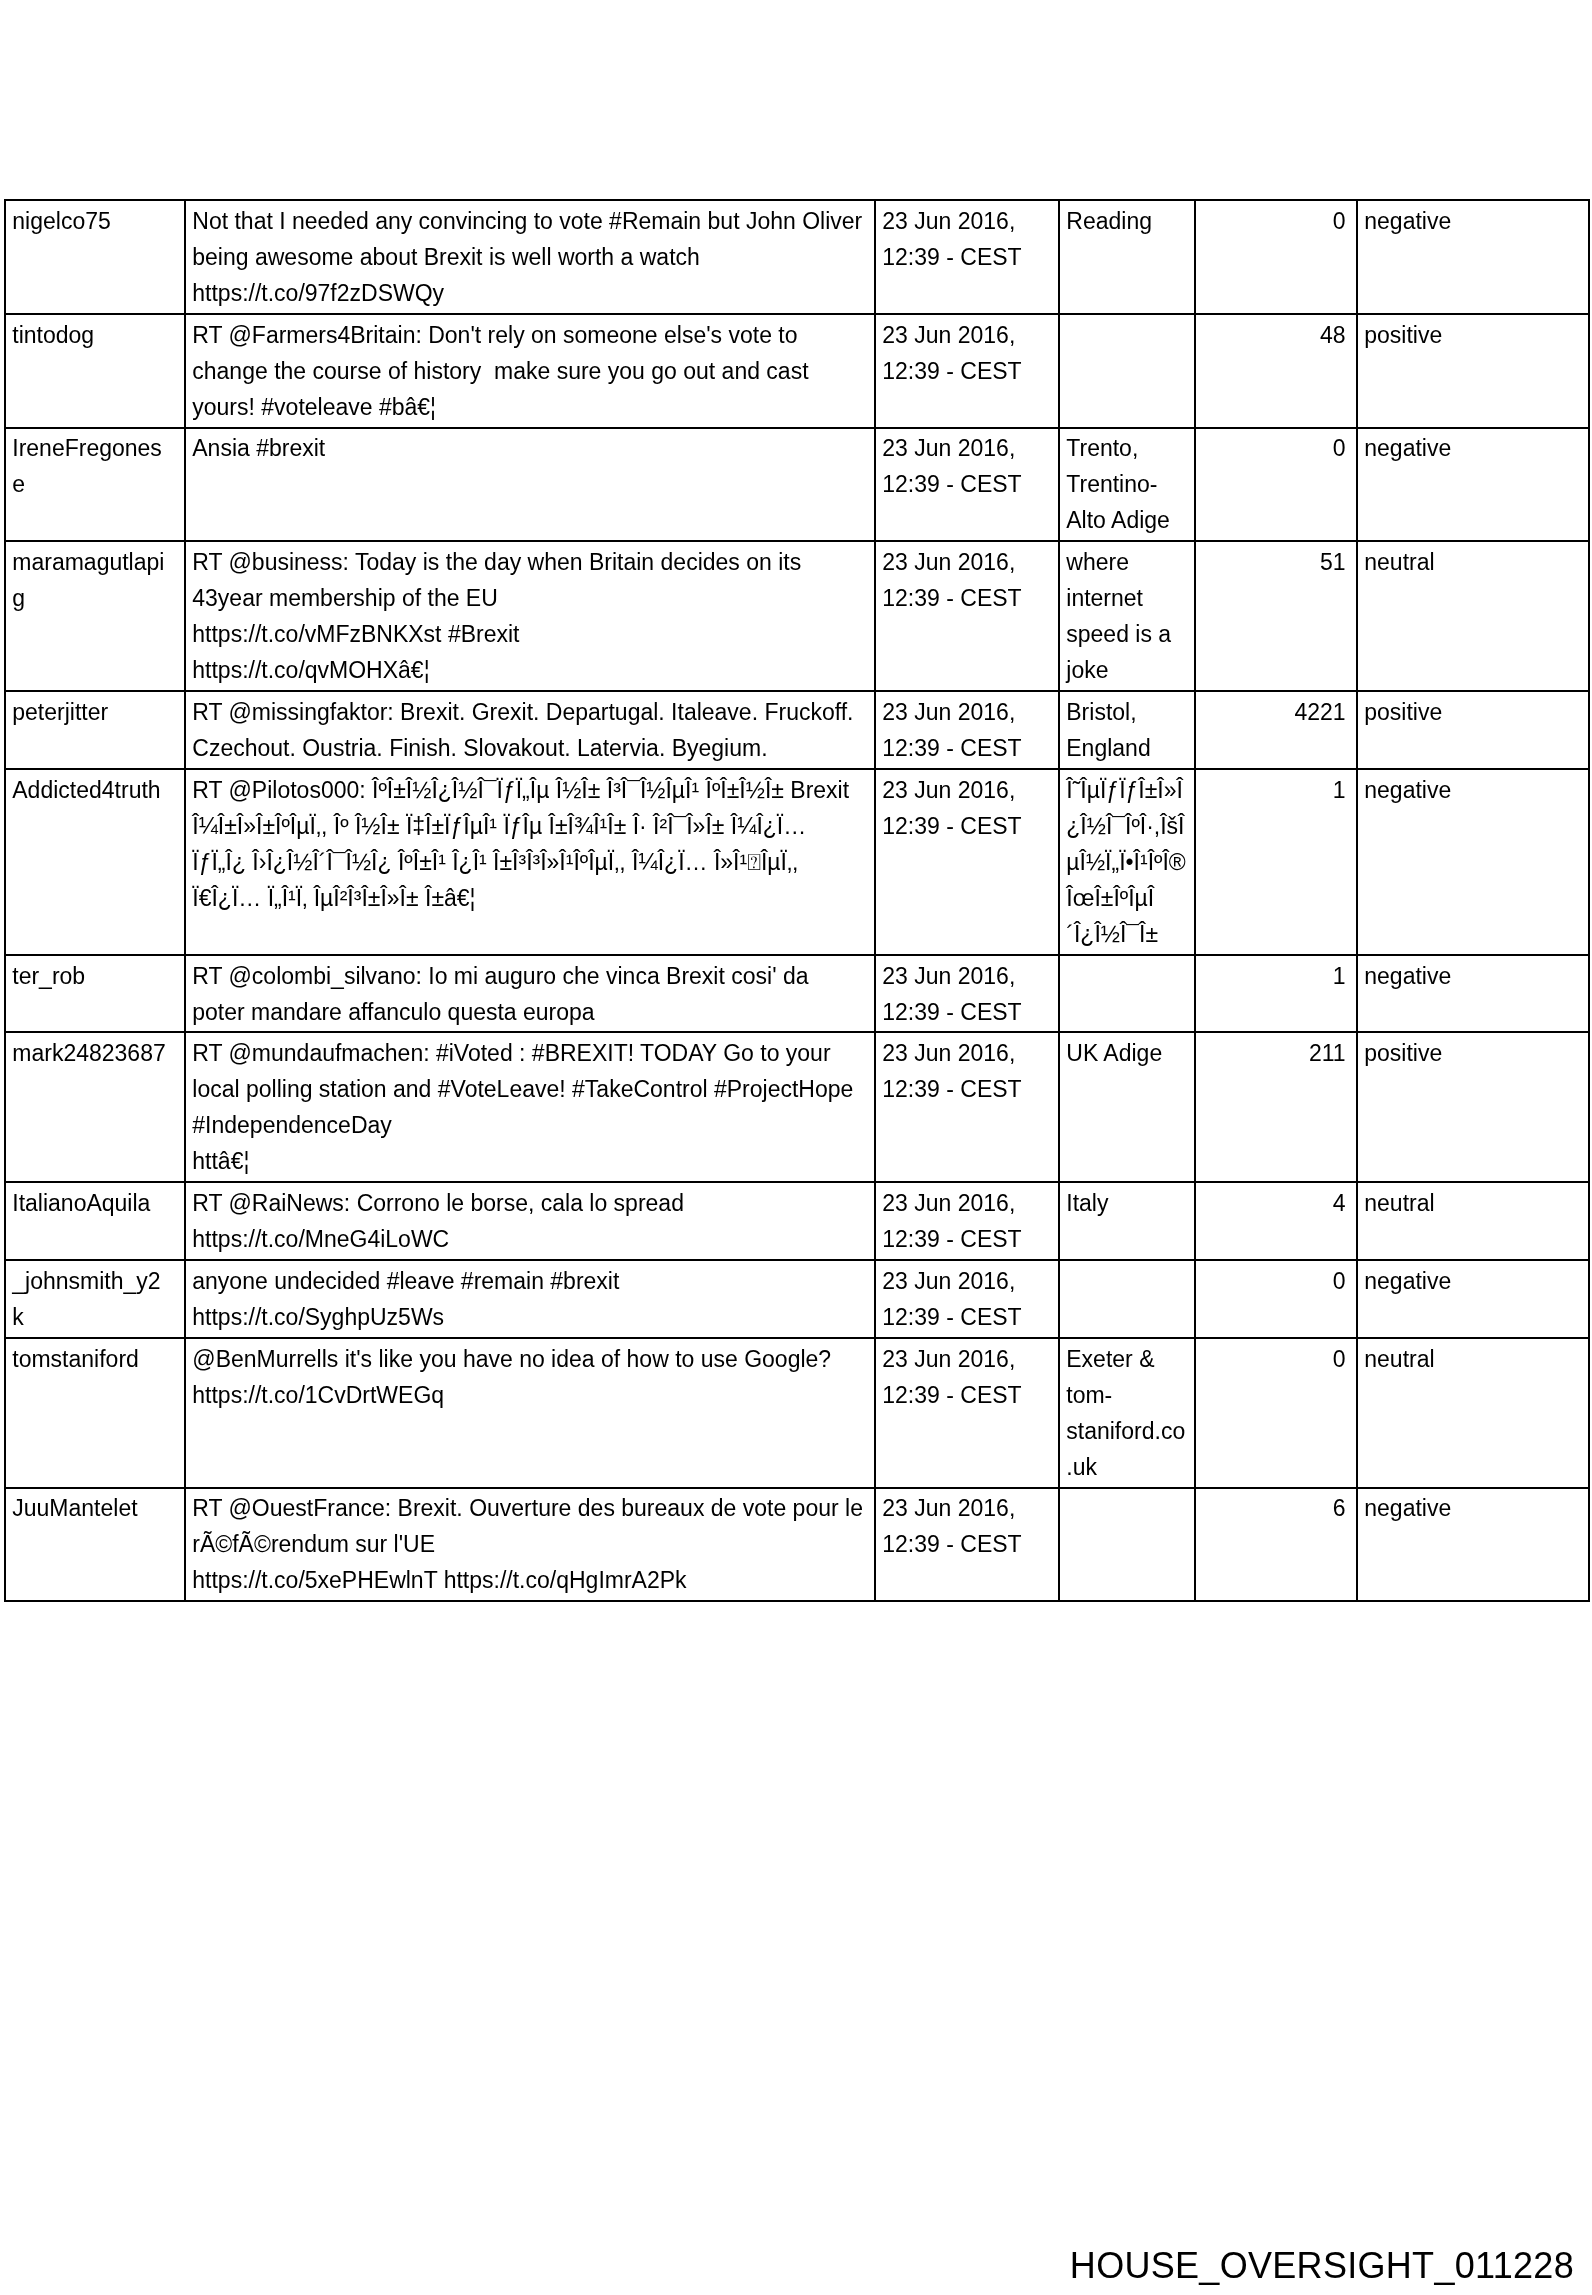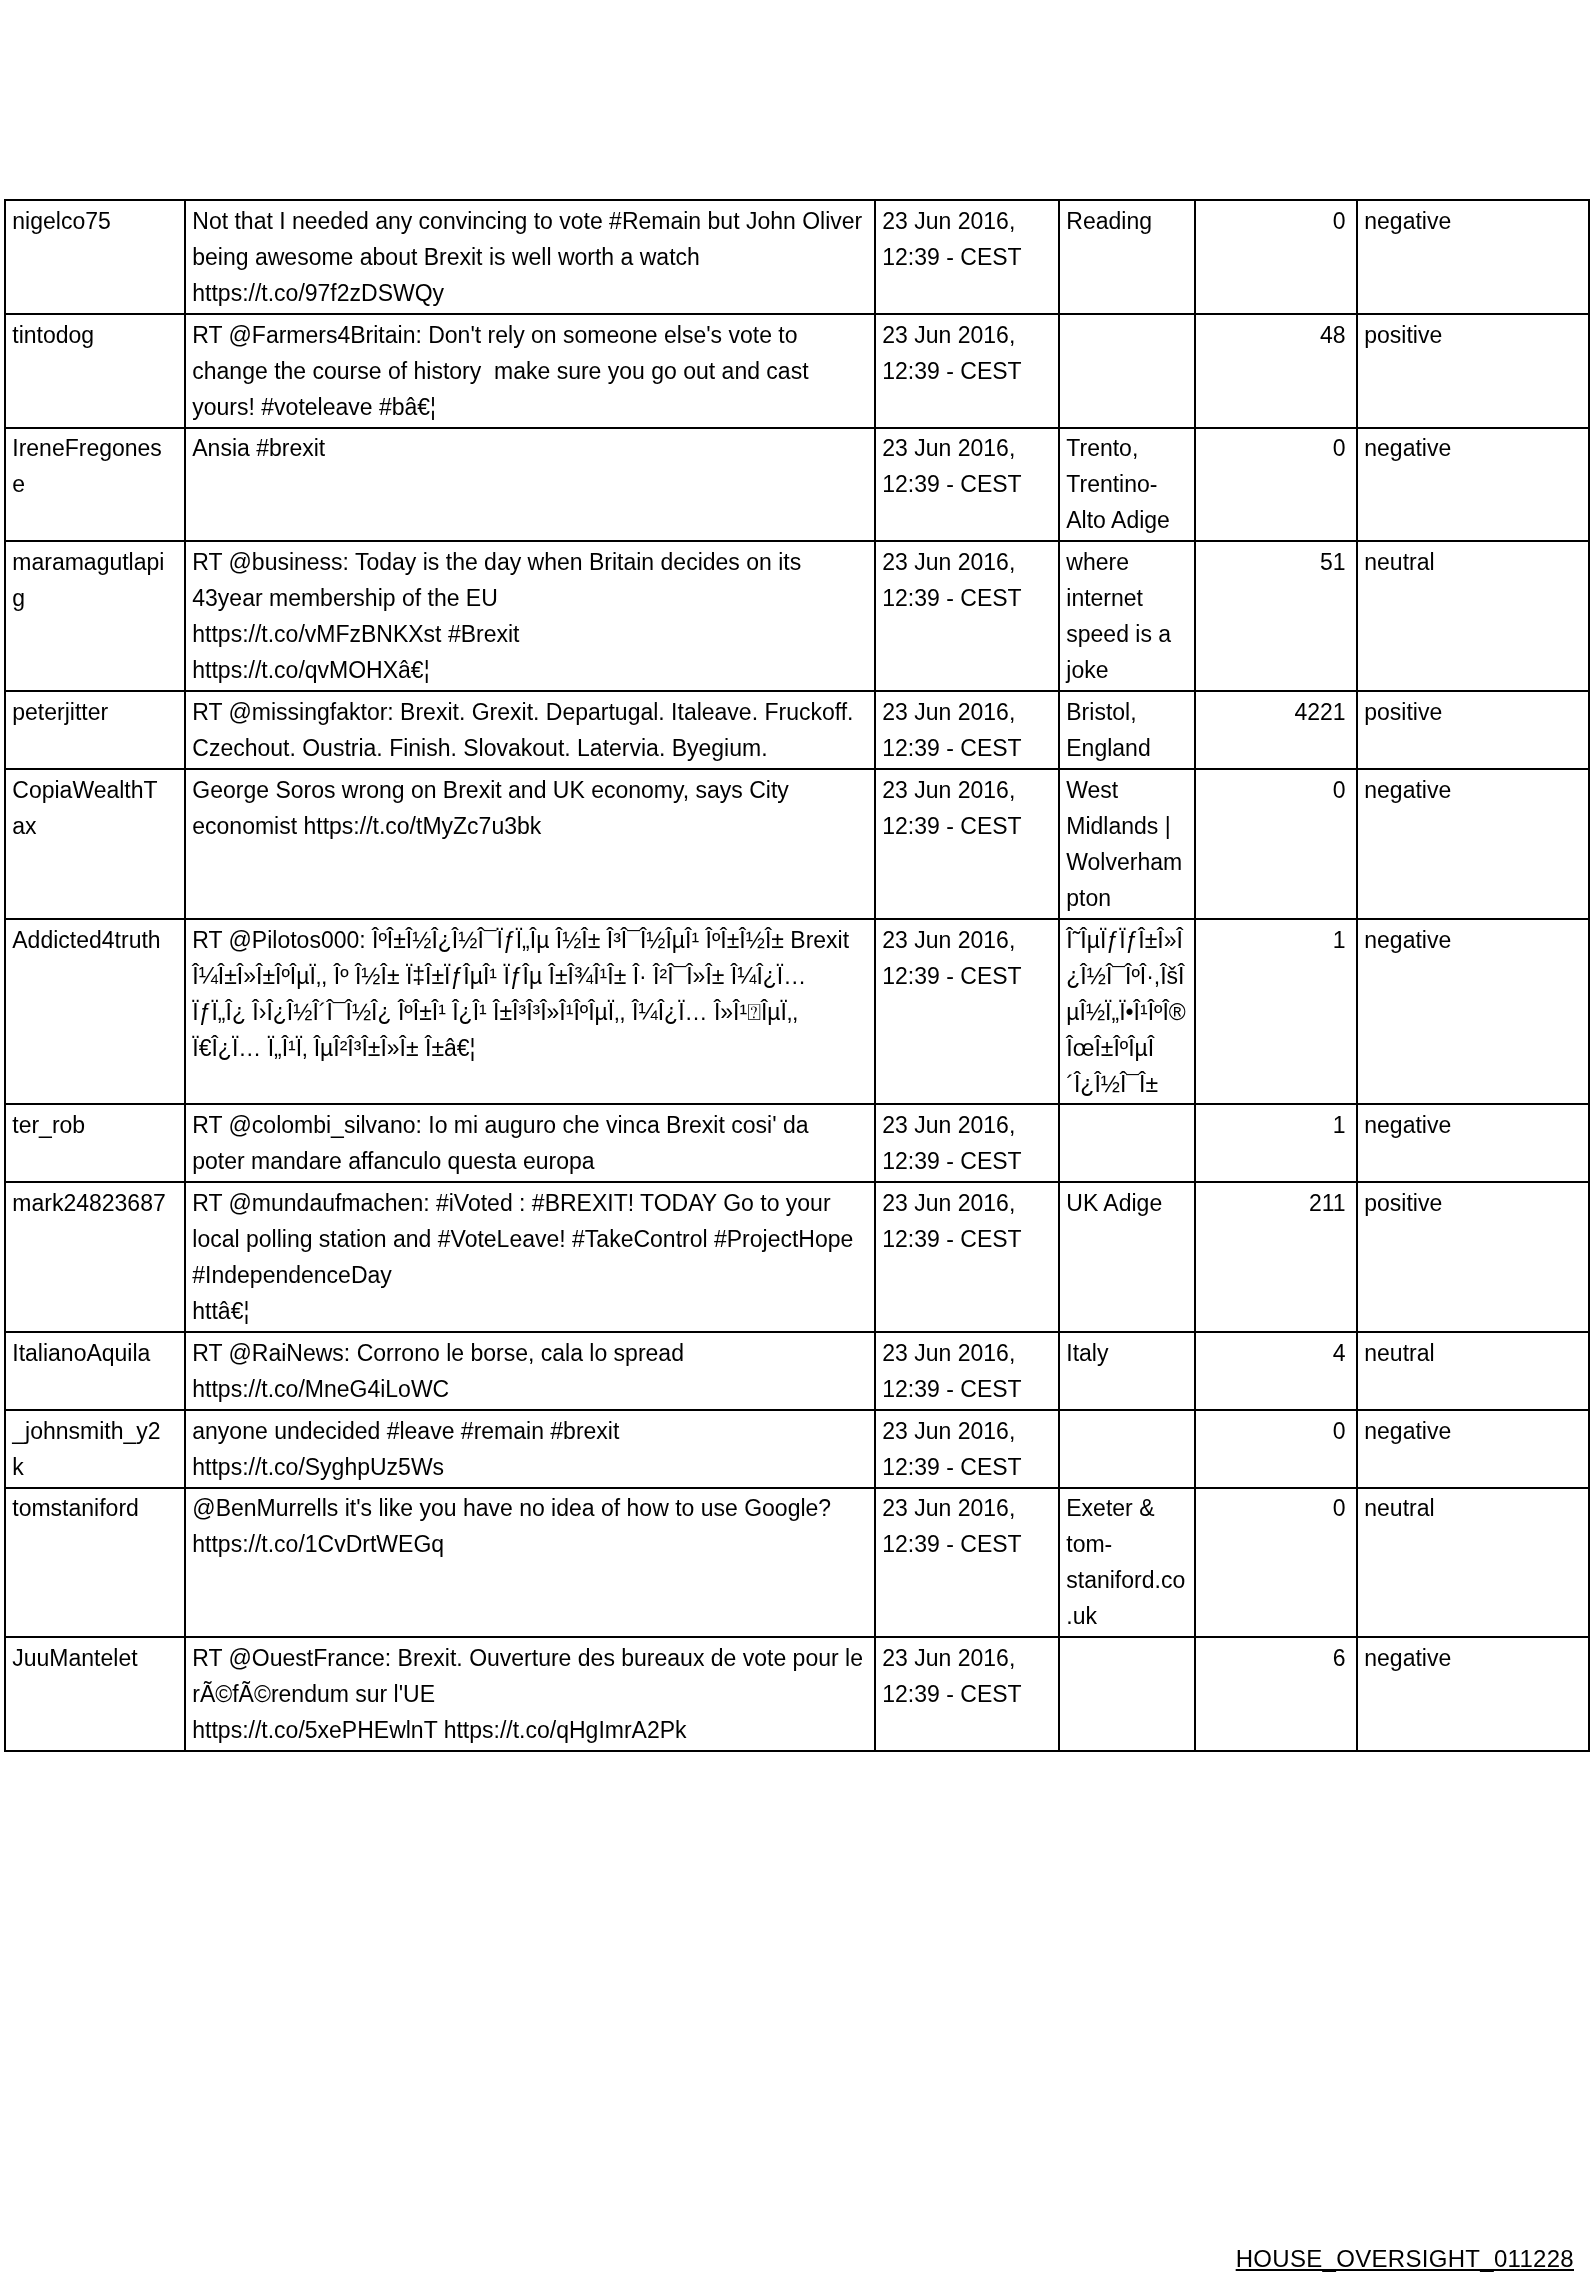--- a/index.html
+++ b/index.html
@@ -33,24 +33,23 @@
   td.c-user { padding-right: 17px; }
   td.c-text { white-space: pre-wrap; }
   td.c-date { }
   td.c-loc  { }
   td.c-count { text-align: right; padding-right: 10.3px; }
   td.c-sent { }
   .footer {
     position: absolute;
     top: 2245px;
     right: 18px;
-    font-size: 24px;
+    font-size: 36px;
     letter-spacing: 0.3px;
     white-space: nowrap;
-    text-decoration: underline;
   }
 </style>
 </head>
 <body>
 
 <div class="page">
 
   <table class="tweet-table">
     <colgroup>
       <col style="width:180px">
@@ -95,28 +94,20 @@
           <td class="c-count">51</td>
           <td class="c-sent">neutral</td>
         </tr>
         <tr>
           <td class="c-user">peterjitter</td>
           <td class="c-text">RT @missingfaktor: Brexit. Grexit. Departugal. Italeave. Fruckoff. Czechout. Oustria. Finish. Slovakout. Latervia. Byegium.</td>
           <td class="c-date">23 Jun 2016, 12:39 - CEST</td>
           <td class="c-loc">Bristol, England</td>
           <td class="c-count">4221</td>
           <td class="c-sent">positive</td>
-        </tr>
-        <tr>
-          <td class="c-user">CopiaWealthTax</td>
-          <td class="c-text">George Soros wrong on Brexit and UK economy, says City economist https://t.co/tMyZc7u3bk</td>
-          <td class="c-date">23 Jun 2016, 12:39 - CEST</td>
-          <td class="c-loc">West Midlands | Wolverhampton</td>
-          <td class="c-count">0</td>
-          <td class="c-sent">negative</td>
         </tr>
         <tr>
           <td class="c-user">Addicted4truth</td>
           <td class="c-text">RT @Pilotos000: ÎºÎ±Î½Î¿Î½Î¯ÏƒÏ„Îµ Î½Î± Î³Î¯Î½ÎµÎ¹ ÎºÎ±Î½Î± Brexit Î¼Î±Î»Î±ÎºÎµÏ‚, Îº Î½Î± Ï‡Î±ÏƒÎµÎ¹ ÏƒÎµ Î±Î¾Î¹Î± Î· Î²Î¯Î»Î± Î¼Î¿Ï… ÏƒÏ„Î¿ Î›Î¿Î½Î´Î¯Î½Î¿ ÎºÎ±Î¹ Î¿Î¹ Î±Î³Î³Î»Î¹ÎºÎµÏ‚, Î¼Î¿Ï… Î»Î¹⍰ÎµÏ‚, Ï€Î¿Ï… Ï„Î¹Ï‚ ÎµÎ²Î³Î±Î»Î± Î±â€¦</td>
           <td class="c-date">23 Jun 2016, 12:39 - CEST</td>
           <td class="c-loc">Î˜ÎµÏƒÏƒÎ±Î»Î¿Î½Î¯ÎºÎ·,ÎšÎµÎ½Ï„Ï•Î¹ÎºÎ® ÎœÎ±ÎºÎµÎ´Î¿Î½Î¯Î±</td>
           <td class="c-count">1</td>
           <td class="c-sent">negative</td>
         </tr>
         <tr>

